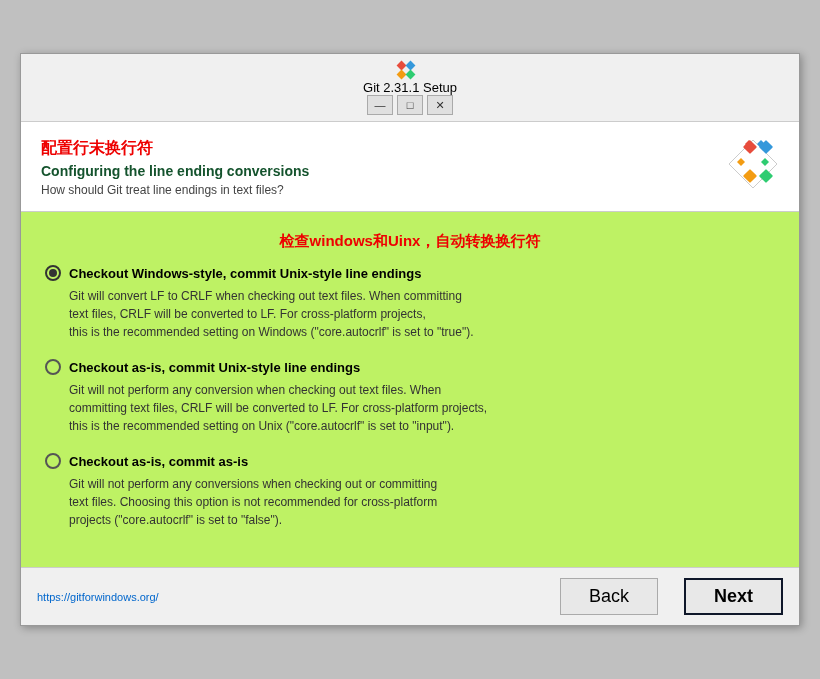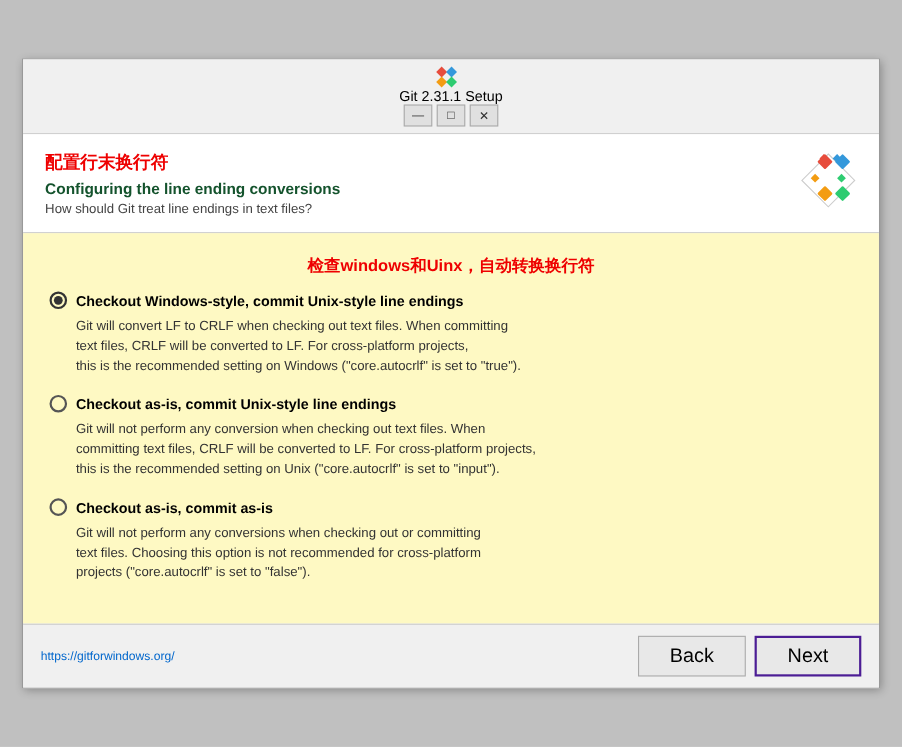--- a/index.html
+++ b/index.html
@@ -76,21 +76,21 @@
       font-weight: bold;
       color: #14532d;
       margin-bottom: 4px;
     }
     .header-subtitle {
       font-size: 12px;
       color: #444;
     }
 
     .content {
-      background: #fef9c3;
+      background: #bef264;
       padding: 20px 24px;
       flex: 1;
     }
     .section-annotation {
       color: #e00;
       font-size: 15px;
       font-weight: bold;
       text-align: center;
       margin-bottom: 14px;
     }
@@ -156,23 +156,24 @@
     .btn {
       padding: 6px 28px;
       font-size: 18px;
       background: #e8e8e8;
       border: 1px solid #aaa;
       cursor: pointer;
       color: #000;
       min-width: 80px;
     }
     .btn-next {
-      border: 2px solid #4c1d95;
-      font-weight: normal;
+      border: 2px solid #0f172a;
+      font-weight: bold;
       background: #e8e8e8;
+      margin-left: 18px;
     }
 
     .watermark {
       font-size: 10px;
       color: #888;
       text-align: right;
       padding: 2px 8px 4px 0;
       background: #f0f0f0;
     }
 

